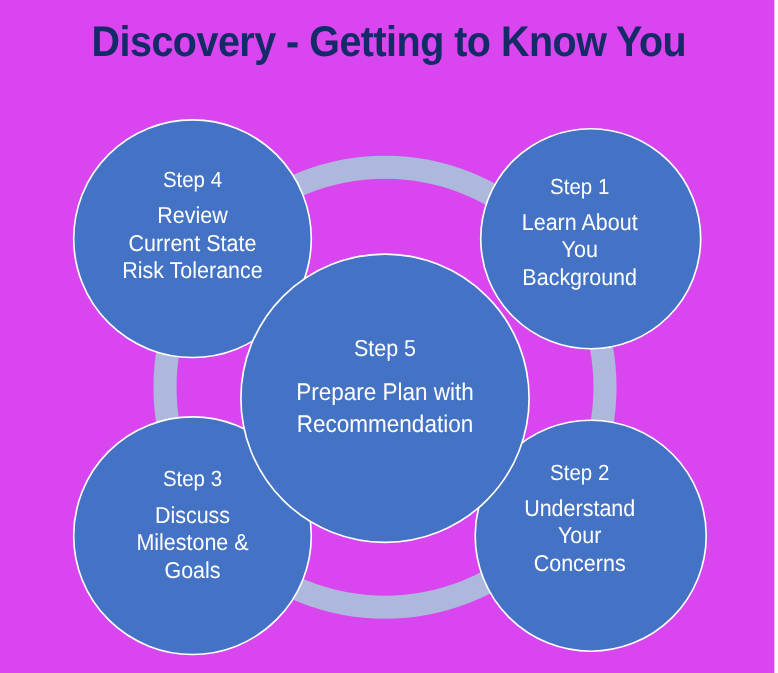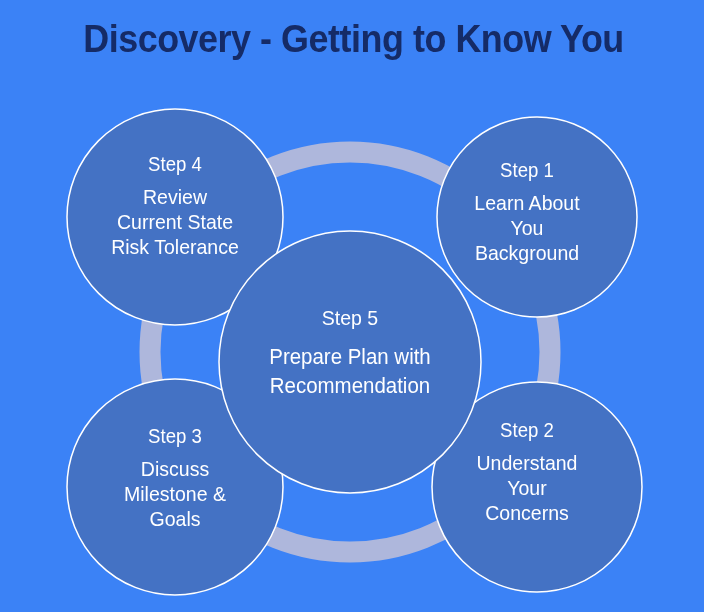--- a/index.html
+++ b/index.html
@@ -11,21 +11,21 @@
   body {
     width: 707px;
     height: 612px;
     overflow: hidden;
     font-family: "Liberation Sans", sans-serif;
   }
   #page {
     position: relative;
     width: 704px;
     height: 612px;
-    background: #3b82f6;
+    background: #d946ef;
   }
   #page-title {
     position: absolute;
     left: 0;
     top: 16px;
     width: 707px;
     text-align: center;
     font-family: "Liberation Sans", sans-serif;
     font-weight: bold;
     font-size: 39px;

